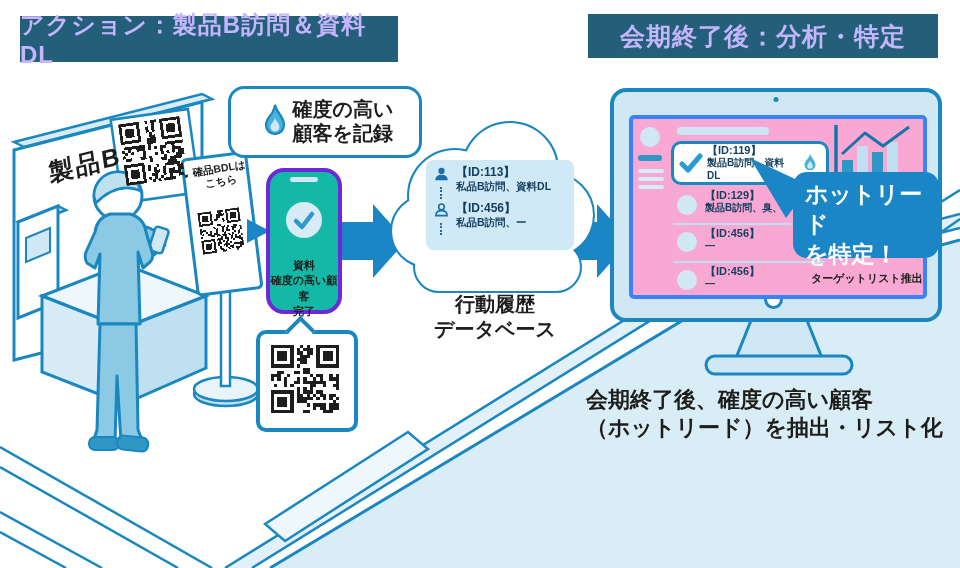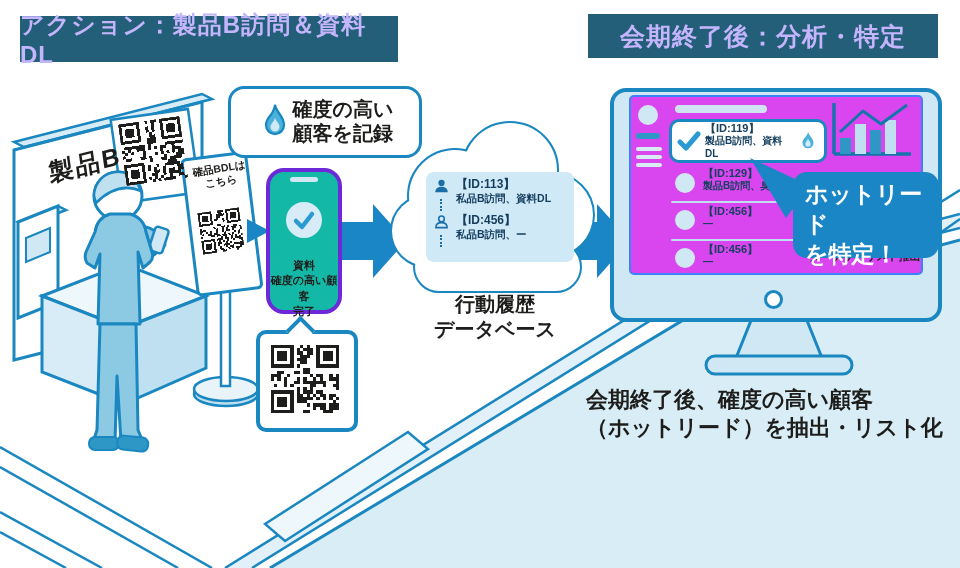--- a/index.html
+++ b/index.html
@@ -20,21 +20,21 @@
   .wall-label{font-size:25px;font-weight:bold;letter-spacing:2px;transform:rotate(-14deg) skewX(-6deg)}
   .cloud-panel{background:#cfe9f6;border-radius:8px;padding:6px 8px;box-sizing:border-box}
   .log-entry{display:flex;gap:6px;margin-bottom:3px}
   .log-ic{width:16px;flex:0 0 16px}
   .log-ic .dots{height:12px;border-left:2px dotted #1b6fa8;margin-left:6px;margin-top:1px}
   .log-id{font-size:12px;font-weight:bold;color:#143c5c;line-height:1.15}
   .log-detail{font-size:10.5px;font-weight:bold;color:#143c5c;line-height:1.3}
   .cloud-label{font-size:20px;font-weight:bold;text-align:center;line-height:1.25}
   .monitor{background:#cfe8f4;border:4px solid #1a87c0;border-radius:16px}
   .cam{position:absolute;left:50%;top:5px;transform:translateX(-50%);width:5px;height:5px;border-radius:50%;background:#1a87c0}
-  .screen{position:absolute;left:15px;top:3px;width:290px;height:176px;background:#d946ef;border:2px solid #3b82f6;border-radius:5px;overflow:hidden}
+  .screen{position:absolute;left:15px;top:23px;width:290px;height:176px;background:#f9a8d4;border:4px solid #3b82f6;border-radius:5px;overflow:hidden}
   .pwr{position:absolute;left:150px;top:198px;width:13px;height:13px;border-radius:50%;border:3px solid #1a87c0;background:#fff}
   .avatar{width:20px;height:20px;border-radius:50%;background:#cfe8f4}
   .mbar{background:#2e97c6;border-radius:3px}
   .mstripe{background:#d7ecf6;border-radius:2px}
   .row-hot{border:3px solid #1a87c0;border-radius:10px;background:#fff;display:flex;align-items:center;padding:0 5px;gap:4px;box-sizing:border-box}
   .row-id{font-size:11px;font-weight:bold;color:#16405f;line-height:1.2}
   .row-detail{font-size:10px;font-weight:bold;color:#16405f;line-height:1.25}
   .bullet{width:20px;height:20px;border-radius:50%;background:#cfe8f4}
   .sep{height:2px;background:#bfdff0;border-radius:1px}
   .target-label{font-size:11px;font-weight:bold;color:#1d1d1b}
@@ -508,21 +508,21 @@
           <rect x="20" y="19" width="1" height="1"></rect>
           <rect x="10" y="20" width="1" height="1"></rect>
           <rect x="11" y="20" width="1" height="1"></rect>
           <rect x="16" y="20" width="1" height="1"></rect>
           <rect x="17" y="20" width="1" height="1"></rect>
           <rect x="18" y="20" width="1" height="1"></rect>
         </svg></div>
   </div>
   <div class="abs qr-tail" style="left:290px;top:320px"></div>
 
-  <div class="abs cloud-panel" style="left:426px;top:172px;width:148px;height:90px">
+  <div class="abs cloud-panel" style="left:426px;top:160px;width:148px;height:90px">
     <div class="log-entry">
       <div class="log-ic">
         <svg width="15" height="16" viewBox="0 0 24 24">
             <circle cx="12" cy="7" r="5" fill="#1b6fa8"></circle>
             <path d="M2 22 C2 15 7 13 12 13 C17 13 22 15 22 22 Z" fill="#1b6fa8"></path>
           </svg>
         <div class="dots"></div>
       </div>
       <div>
         <div class="log-id">【ID:113】</div>

